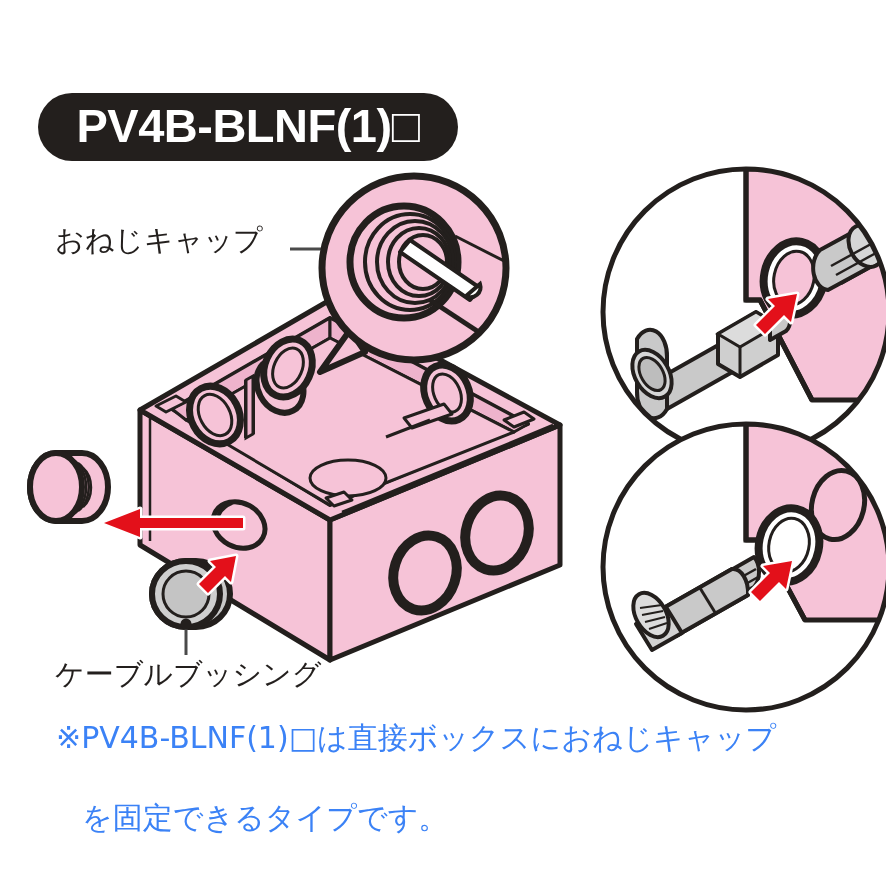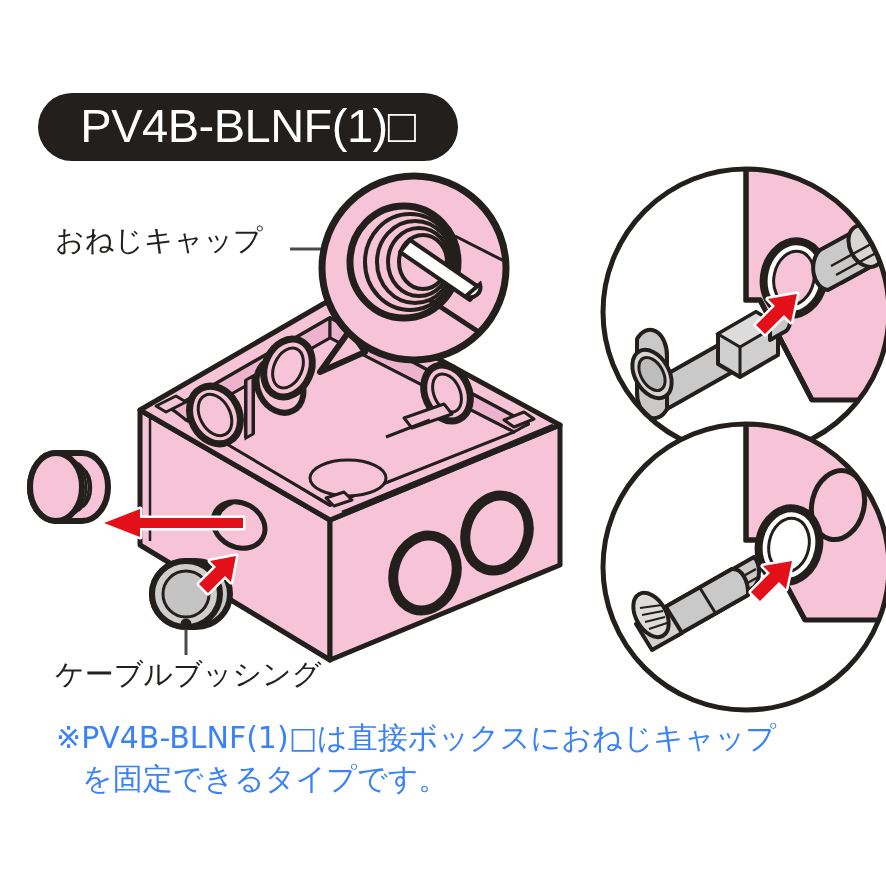--- a/index.html
+++ b/index.html
@@ -34,21 +34,21 @@
     background: #231f1d;
     border-radius: 34px;
     display: flex;
     align-items: center;
     justify-content: center;
   }
   .title-badge .badge-text {
     color: #ffffff;
     font-family: "Liberation Sans", sans-serif;
     font-size: 47px;
-    font-weight: 400;
+    font-weight: 700;
     letter-spacing: -0.5px;
     white-space: nowrap;
     line-height: 1;
     padding-bottom: 3px;
   }
   .jp-label {
     position: absolute;
     color: #231f1d;
     font-family: "DejaVu Sans", sans-serif;
     font-size: 29px;
@@ -61,21 +61,21 @@
   .footnote {
     position: absolute;
     left: 56px;
     top: 718px;
     width: 810px;
     color: #3b82f6;
     font-family: "DejaVu Sans", sans-serif;
     font-size: 30px;
     line-height: 1.35;
   }
-  .footnote .ln2 { display: block; padding-left: 26px; }
+  .footnote .ln2 { display: block; padding-left: 26px; margin-top: 39px; }
 </style>
 </head>
 <body>
 
 <div id="page">
 
   <svg id="art" viewBox="0 0 886 886" xmlns="http://www.w3.org/2000/svg">
     <defs>
       <clipPath id="clipDetailTop">
         <circle cx="746" cy="312" r="143"></circle>

